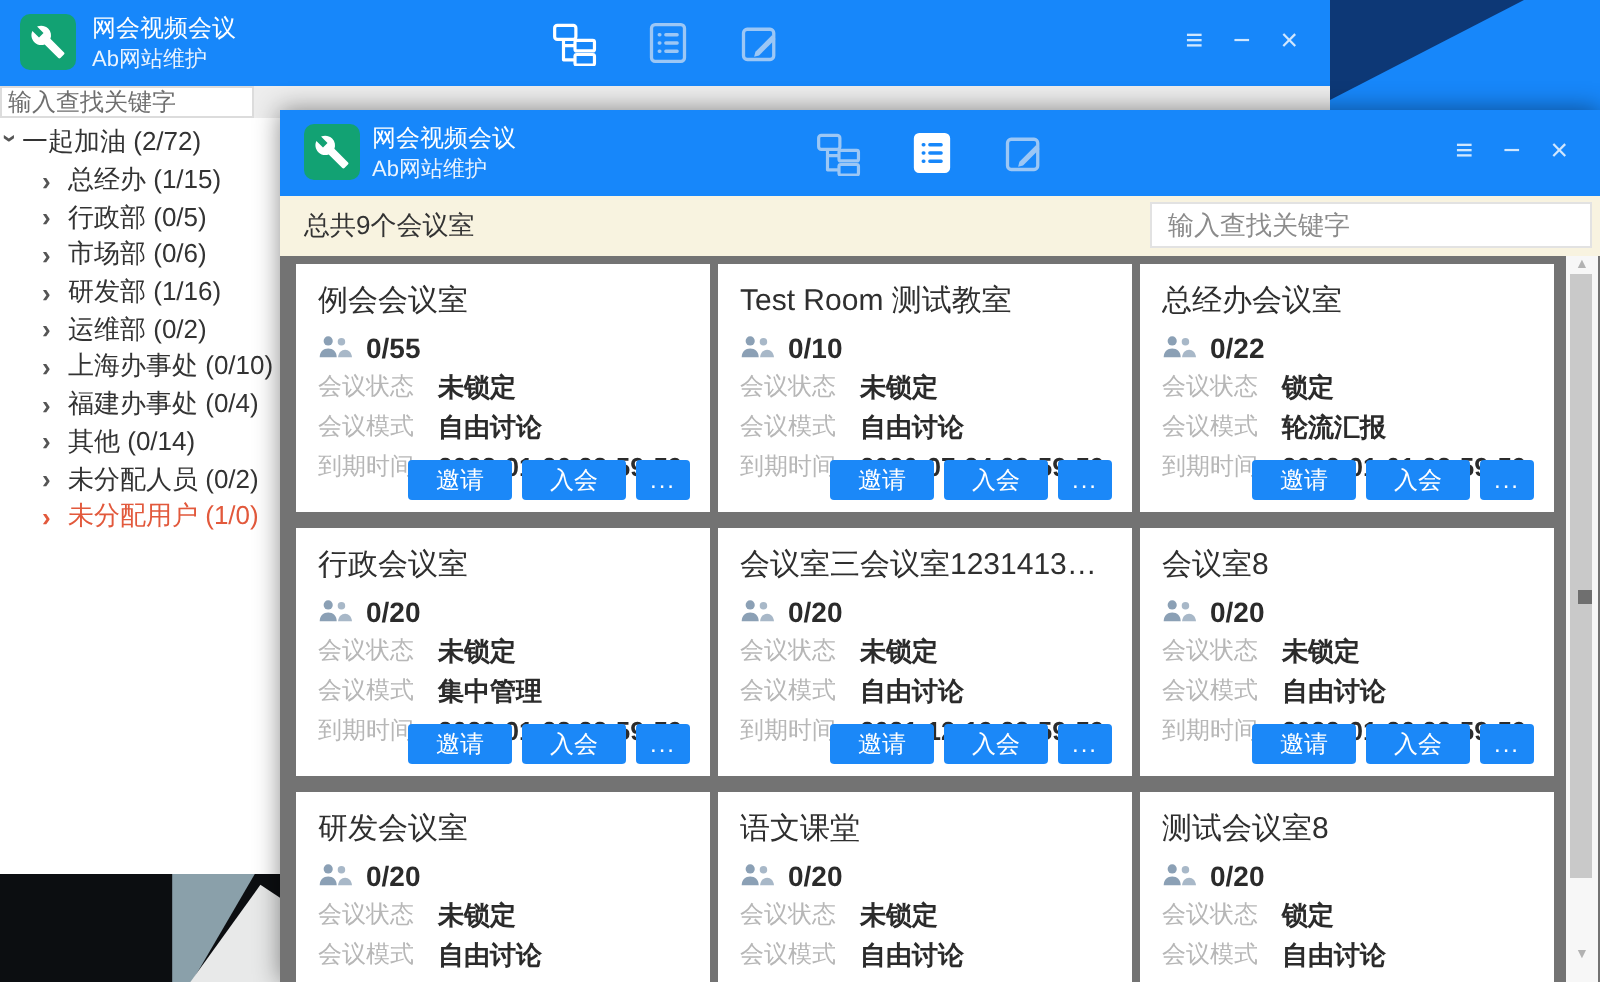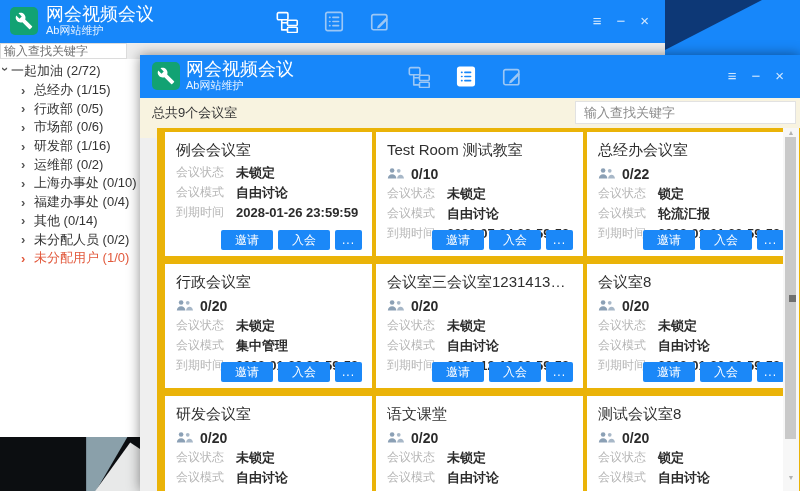--- a/index.html
+++ b/index.html
@@ -9,21 +9,21 @@
   
   .wp-tr { position:absolute; left:665px; top:0; width:135px; height:55px; background:#1787fa; }
   .wp-tr .navy { position:absolute; inset:0; background:#0d3876; clip-path:polygon(0 0, 97px 0, 0 50px); }
   .wp-bl { position:absolute; left:0; top:437px; width:140px; height:54px; background:#0c0e11; }
   .wp-bl .slate { position:absolute; inset:0; background:#8aa0aa; clip-path:polygon(61.5% 0, 91% 0, 68.5% 100%, 61.5% 100%); }
   .wp-bl .lightTri { position:absolute; inset:0; background:#e8e9e9; clip-path:polygon(93% 10%, 100% 22%, 100% 100%, 68% 100%); }
 
   
   .titlebar { position:absolute; left:0; top:0; right:0; height:43px; background:#1787fa; }
   .logo { position:absolute; left:10px; top:7px; width:28px; height:28px; border-radius:5px; background:#12a273; display:flex; align-items:center; justify-content:center; }
-  .appname { position:absolute; left:46px; top:6px; color:#fff; font-size:18px; line-height:16px; }
+  .appname { position:absolute; left:46px; top:6px; color:#fff; font-size:12px; line-height:16px; }
   .appsub  { position:absolute; left:46px; top:23px; color:#eaf4ff; font-size:11px; line-height:14px; }
   .tb-icons { position:absolute; top:10px; display:flex; gap:24px; }
   .tb-icons svg { display:block; }
   .winctl { position:absolute; right:16px; top:11px; display:flex; gap:15px; color:rgba(255,255,255,.8); font-size:15px; line-height:20px; }
   .winctl span { cursor:default; }
 
   
   #bgwin { position:absolute; left:0; top:0; width:665px; height:437px; }
   #bgwin .body { position:absolute; left:0; top:43px; right:0; bottom:0; background:#fff; }
   #bgwin .graystrip { position:absolute; left:127px; top:0; right:0; height:16px; background:#ededed; }
@@ -37,21 +37,21 @@
   .chev { display:inline-block; width:13px; font-weight:700; font-size:13px; color:#555; }
   .tree-row.hl .chev { color:#e2593c; }
   .chev.exp { transform:rotate(90deg) translateX(1px); width:11px; }
 
   
   #fgwin { position:absolute; left:140px; top:55px; width:660px; height:436px; background:#efefef; box-shadow:0 0 12px rgba(0,0,0,.45); }
   .creambar { position:absolute; left:0; top:43px; right:0; height:40px; background:#f8f3e0; }
   .summary { position:absolute; left:12px; top:0; height:30px; line-height:30px; font-size:13px; color:#333; }
   .room-search { position:absolute; left:435px; top:3px; width:221px; height:23px; border:1px solid #e2e2e2; background:#fff; font-size:13px; padding:0 8px; color:#444; font-family:inherit; }
   .room-search::placeholder { color:#8b8b8b; }
-  .content { position:absolute; left:0; top:73px; right:0; bottom:0; background:#eab308; overflow:hidden;margin-left:17px; }
+  .content { position:absolute; left:0; top:73px; right:0; bottom:0; background:#737373; overflow:hidden; }
 
   .card { position:absolute; width:207px; height:124px; background:#fff; padding:9px 11px 6px; }
   .card .name { font-size:15px; color:#2f2f2f; white-space:nowrap; overflow:hidden; text-overflow:ellipsis; }
   .cap-row { display:flex; align-items:center; gap:7px; margin-top:6px; height:15px; }
   .cap-row .cap { font-size:14px; color:#2b2b2b; font-weight:600; }
   .info-row { display:flex; margin-top:5px; height:15px; align-items:center; }
   .info-row .lbl { width:60px; font-size:12px; color:#b7b7b7; }
   .info-row .val { font-size:13px; color:#2b2b2b; font-weight:700; }
   .btn-row { position:absolute; right:10px; bottom:6px; display:flex; gap:5px;padding-left:40px; }
   .btn { background:#1b88f8; color:#fff; font-size:12px; height:20px; line-height:20px; padding:0 14px; border-radius:2px; cursor:pointer; }
@@ -190,20 +190,29 @@
     </div>
   </div>
   <div class="creambar">
     <div class="summary">总共9个会议室</div>
     <input class="room-search" placeholder="输入查找关键字" style="">
   </div>
   <div class="content">
     <div id="cards">
         <div class="card" style="left: 8px; top: 4px;">
           <div class="name">例会会议室</div>
+          <div class="cap-row">
+            <svg width="17" height="13" viewBox="0 0 20 14" fill="#8ba0b5">
+              <circle cx="6" cy="3.4" r="2.7"></circle>
+              <path d="M1 13c0-3.1 2.2-5.1 5-5.1s5 2 5 5.1z"></path>
+              <circle cx="13.8" cy="3.9" r="2.2" opacity=".75"></circle>
+              <path d="M11.8 13c.3-2.7 1.9-4.4 4.2-4.4 2.1 0 3.7 1.7 4 4.4z" opacity=".75"></path>
+            </svg>
+            <span class="cap">0/55</span>
+          </div>
           <div class="info-row">
             <span class="lbl">会议状态</span>
             <span class="val">未锁定</span>
           </div>
           <div class="info-row">
             <span class="lbl">会议模式</span>
             <span class="val">自由讨论</span>
           </div>
           <div class="info-row">
             <span class="lbl">到期时间</span>

